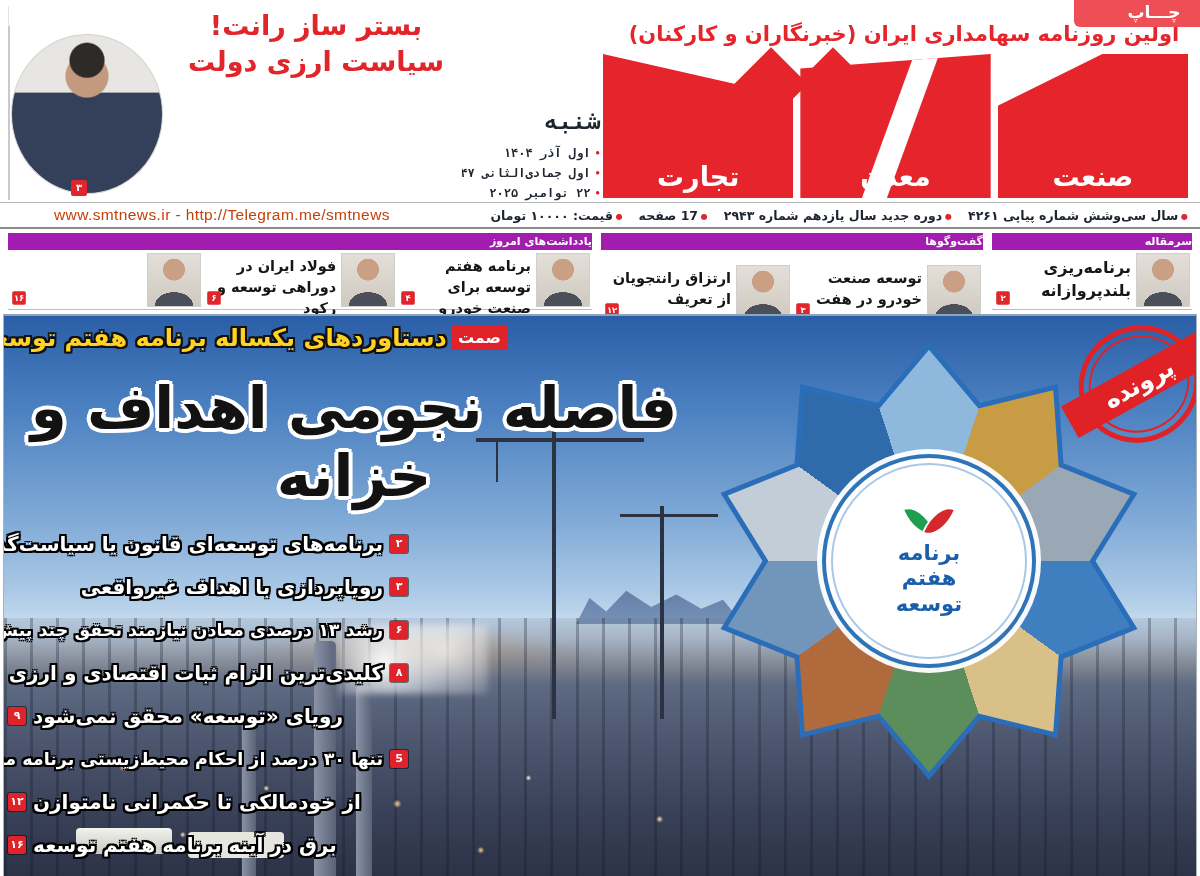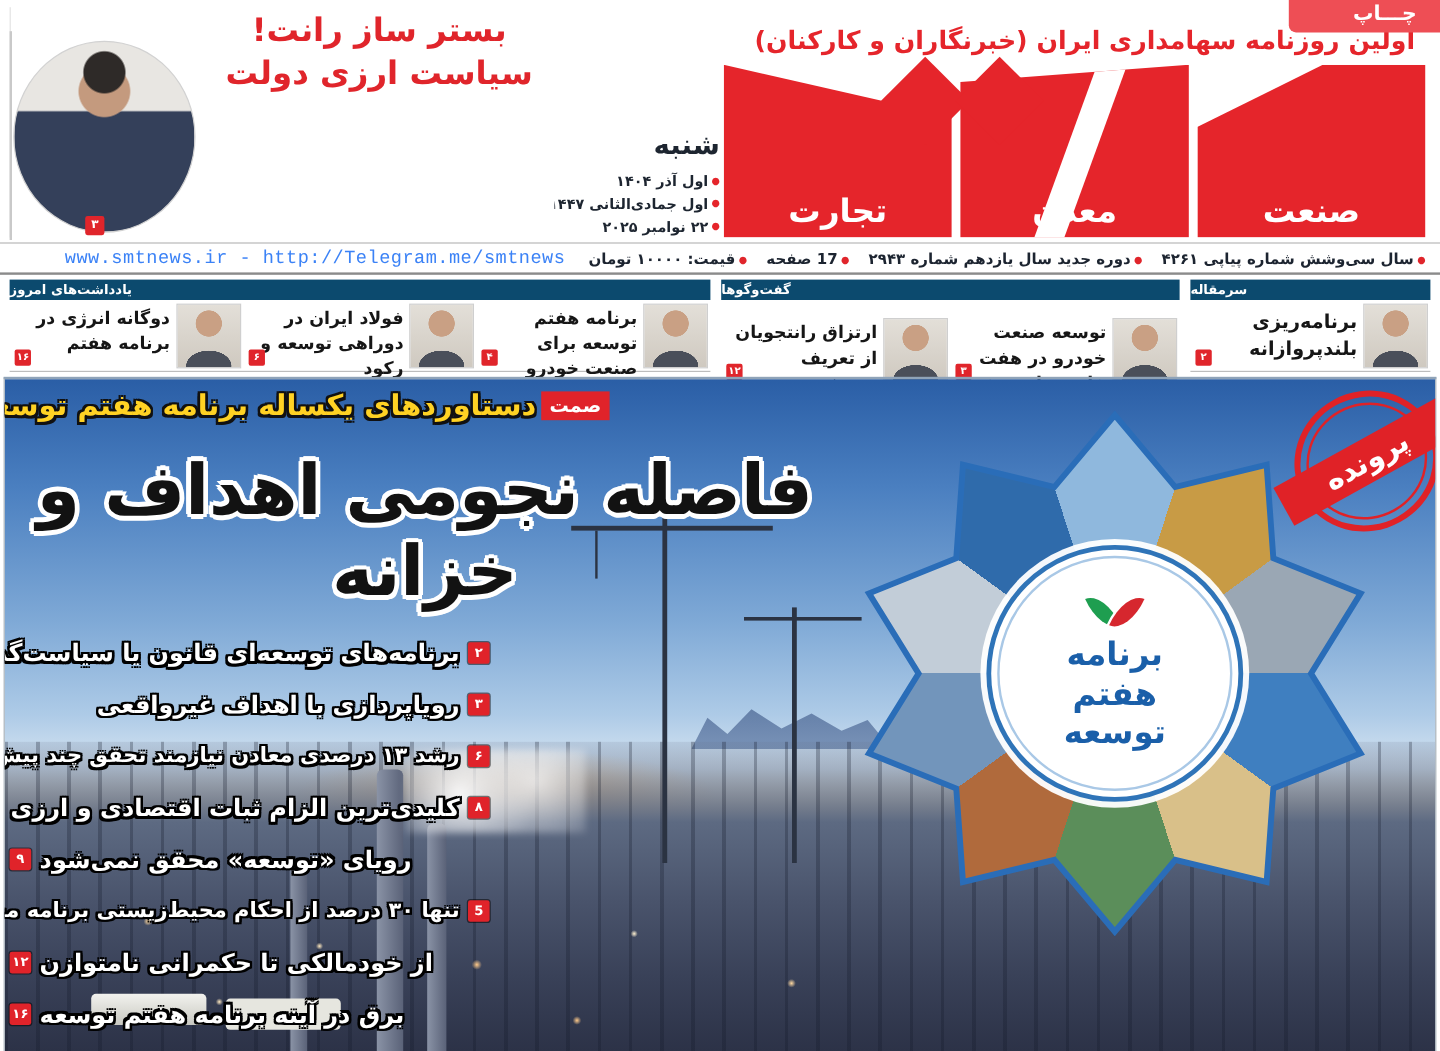--- a/index.html
+++ b/index.html
@@ -24,21 +24,21 @@
   .lb-madan  { clip-path:polygon(0 10%, 100% 0, 100% 100%, 0 100%); }
   .lb-madan::before { content:""; position:absolute; left:46%; top:-12%; width:13%;
     height:124%; background:#fff; transform:skewX(-20deg); }
   .lb-tejarat{ clip-path:polygon(0 0, 100% 30%, 100% 100%, 0 100%); }
   .logo-diamond { position:absolute; width:52px; height:52px; background:#e5252b;
     transform:rotate(45deg); top:4px; z-index:3; }
   .d1 { left:142px; } .d2 { left:204px; }
 
   
   .dateblock { position:absolute; top:108px; right:600px; width:120px; text-align:right;
-    color:#1d2530; }
+    color:#1d2530;font-family:Liberation Mono, monospace; }
   .dateblock .weekday { font-size:23px; font-weight:bold; margin-bottom:10px; }
   .dateblock .dline { font-size:12px; font-weight:bold; margin-bottom:5px; white-space:nowrap; }
   .dateblock .dline::before { content:"● "; color:#e5252b; font-size:8px; vertical-align:2px; }
 
   
   .lead-note { position:absolute; top:6px; left:8px; width:454px; height:192px;
     background:#fff; border-left:1px solid #e3e3e3; }
   .lead-note::after { content:""; position:absolute; left:-1px; top:20px; bottom:-2px;
     border-left:2px solid #c9c9c9; }
   .lead-photo { position:absolute; left:2px; top:28px; width:152px; height:160px;
@@ -57,29 +57,29 @@
     border-radius:2px; padding:0 2px; }
   .lead-badge { position:absolute; bottom:2px; left:62px; }
 
   
   .infobar { position:absolute; top:202px; left:0; right:0; height:27px;
     border-top:1px solid #b8b8b8; border-bottom:2px solid #8b8b8b;
     display:flex; align-items:center; justify-content:space-between; padding:0 12px; }
   .issue { display:flex; gap:16px; font-size:12.5px; font-weight:bold; color:#1c2430;
     white-space:nowrap; }
   .issue span::before { content:"● "; color:#e0252b; font-size:8px; vertical-align:1px; }
-  .urls { direction:ltr; font-family:Liberation Mono, monospace; font-size:15.5px;
-    color:#3b82f6; padding-left:42px; letter-spacing:.4px; }
+  .urls { direction:ltr; font-family:Liberation Sans, sans-serif; font-size:15.5px;
+    color:#c2410c; padding-left:42px; letter-spacing:.4px; }
 
   
   .teasers { position:absolute; top:233px; right:8px; left:8px; display:flex; gap:9px; }
   .tsection { display:flex; flex-direction:column; }
   .ts-editorial { flex:0 0 200px; } .ts-interviews { flex:0 0 382px;gap:12px; } .ts-notes { flex:1; }
-  .thead { background:#0c4a6e; color:#fff; font-size:11px; font-weight:bold; height:17px;
-    line-height:17px; text-align:left; }
+  .thead { background:#a21caf; color:#fff; font-size:11px; font-weight:bold; height:17px;
+    line-height:17px; text-align:right; }
   .tbody { background:#fff; height:60px; display:flex; border-bottom:1px solid #bdbdbd; }
   .titem { position:relative; flex:1; padding:3px 2px 2px 4px; display:flex; gap:5px; }
   .portrait { flex:0 0 54px; height:54px; border:1px solid #cfcfcf;
     background:
       radial-gradient(circle at 50% 30%, #c9a084 0 24%, transparent 25%),
       radial-gradient(ellipse 62% 42% at 50% 98%, #4a4f5a 0 58%, transparent 59%),
       linear-gradient(#e3dfd8,#cfc9c0); }
   .ttext { font-size:14.5px; font-weight:bold; color:#161616; line-height:1.45;
     text-align:right; padding-top:3px; }
   .ts-editorial .ttext { font-size:16px; }
@@ -167,21 +167,21 @@
   .emblem-center { position:absolute; inset:25.5%; background:#fff; border-radius:50%;
     border:4px solid #2f74b8; display:flex; flex-direction:column; align-items:center;
     justify-content:center; box-shadow:0 0 0 5px rgba(255,255,255,.95); }
   .emblem-center::before { content:""; position:absolute; inset:5px;
     border:2px solid #a9c8e6; border-radius:50%; }
   .leafset { position:relative; width:54px; height:34px; margin-bottom:2px; }
   .leaf { position:absolute; width:18px; height:32px; border-radius:0 100% 0 100%;
     box-shadow:0 0 0 2px #fff; }
   .leaf-green { left:8px; top:0; background:#1e9e50; transform:rotate(-24deg); }
   .leaf-red { right:8px; top:0; background:#d6272e; transform:rotate(24deg) scaleX(-1); }
-  .emblem-word { color:#1a5fa9; font-weight:bold; font-size:27px; line-height:1.2; }
+  .emblem-word { color:#1a5fa9; font-weight:bold; font-size:21px; line-height:1.2; }
 
   
   .subrows { position:absolute; left:4px; top:212px; width:400px; }
   .srow { display:flex; align-items:center; gap:7px; height:31px; margin-bottom:12px; }
   .srow.left { justify-content:flex-end; }
   .stext { color:#fff; font-weight:bold; font-size:20px; white-space:nowrap;
     text-shadow:-2px -2px 0 #000,2px -2px 0 #000,-2px 2px 0 #000,2px 2px 0 #000,
       -2px 0 0 #000,2px 0 0 #000,0 -2px 0 #000,0 2px 0 #000; }
   .srow.sm .stext { font-size:17.5px; }
   .sbadge { flex:0 0 18px; height:18px; background:#e0232a; color:#fff; font-size:11px;
@@ -272,21 +272,20 @@
         <div class="ttext">برنامه هفتم توسعه برای صنعت خودرو خروجی ندارد</div>
         <span class="pbadge">۴</span>
       </div>
       <div class="titem">
         <div class="portrait"></div>
         <div class="ttext">فولاد ایران در دوراهی توسعه و رکود</div>
         <span class="pbadge">۶</span>
       </div>
       <div class="titem">
         <div class="portrait"></div>
-        <div class="ttext">دوگانه انرژی در برنامه هفتم</div>
         <span class="pbadge">۱۶</span>
       </div>
     </div>
   </div>
 </div>
 
 <div class="scene">
   <div class="glow"></div>
   <div class="mountains"></div>
   <div class="industry"></div>

